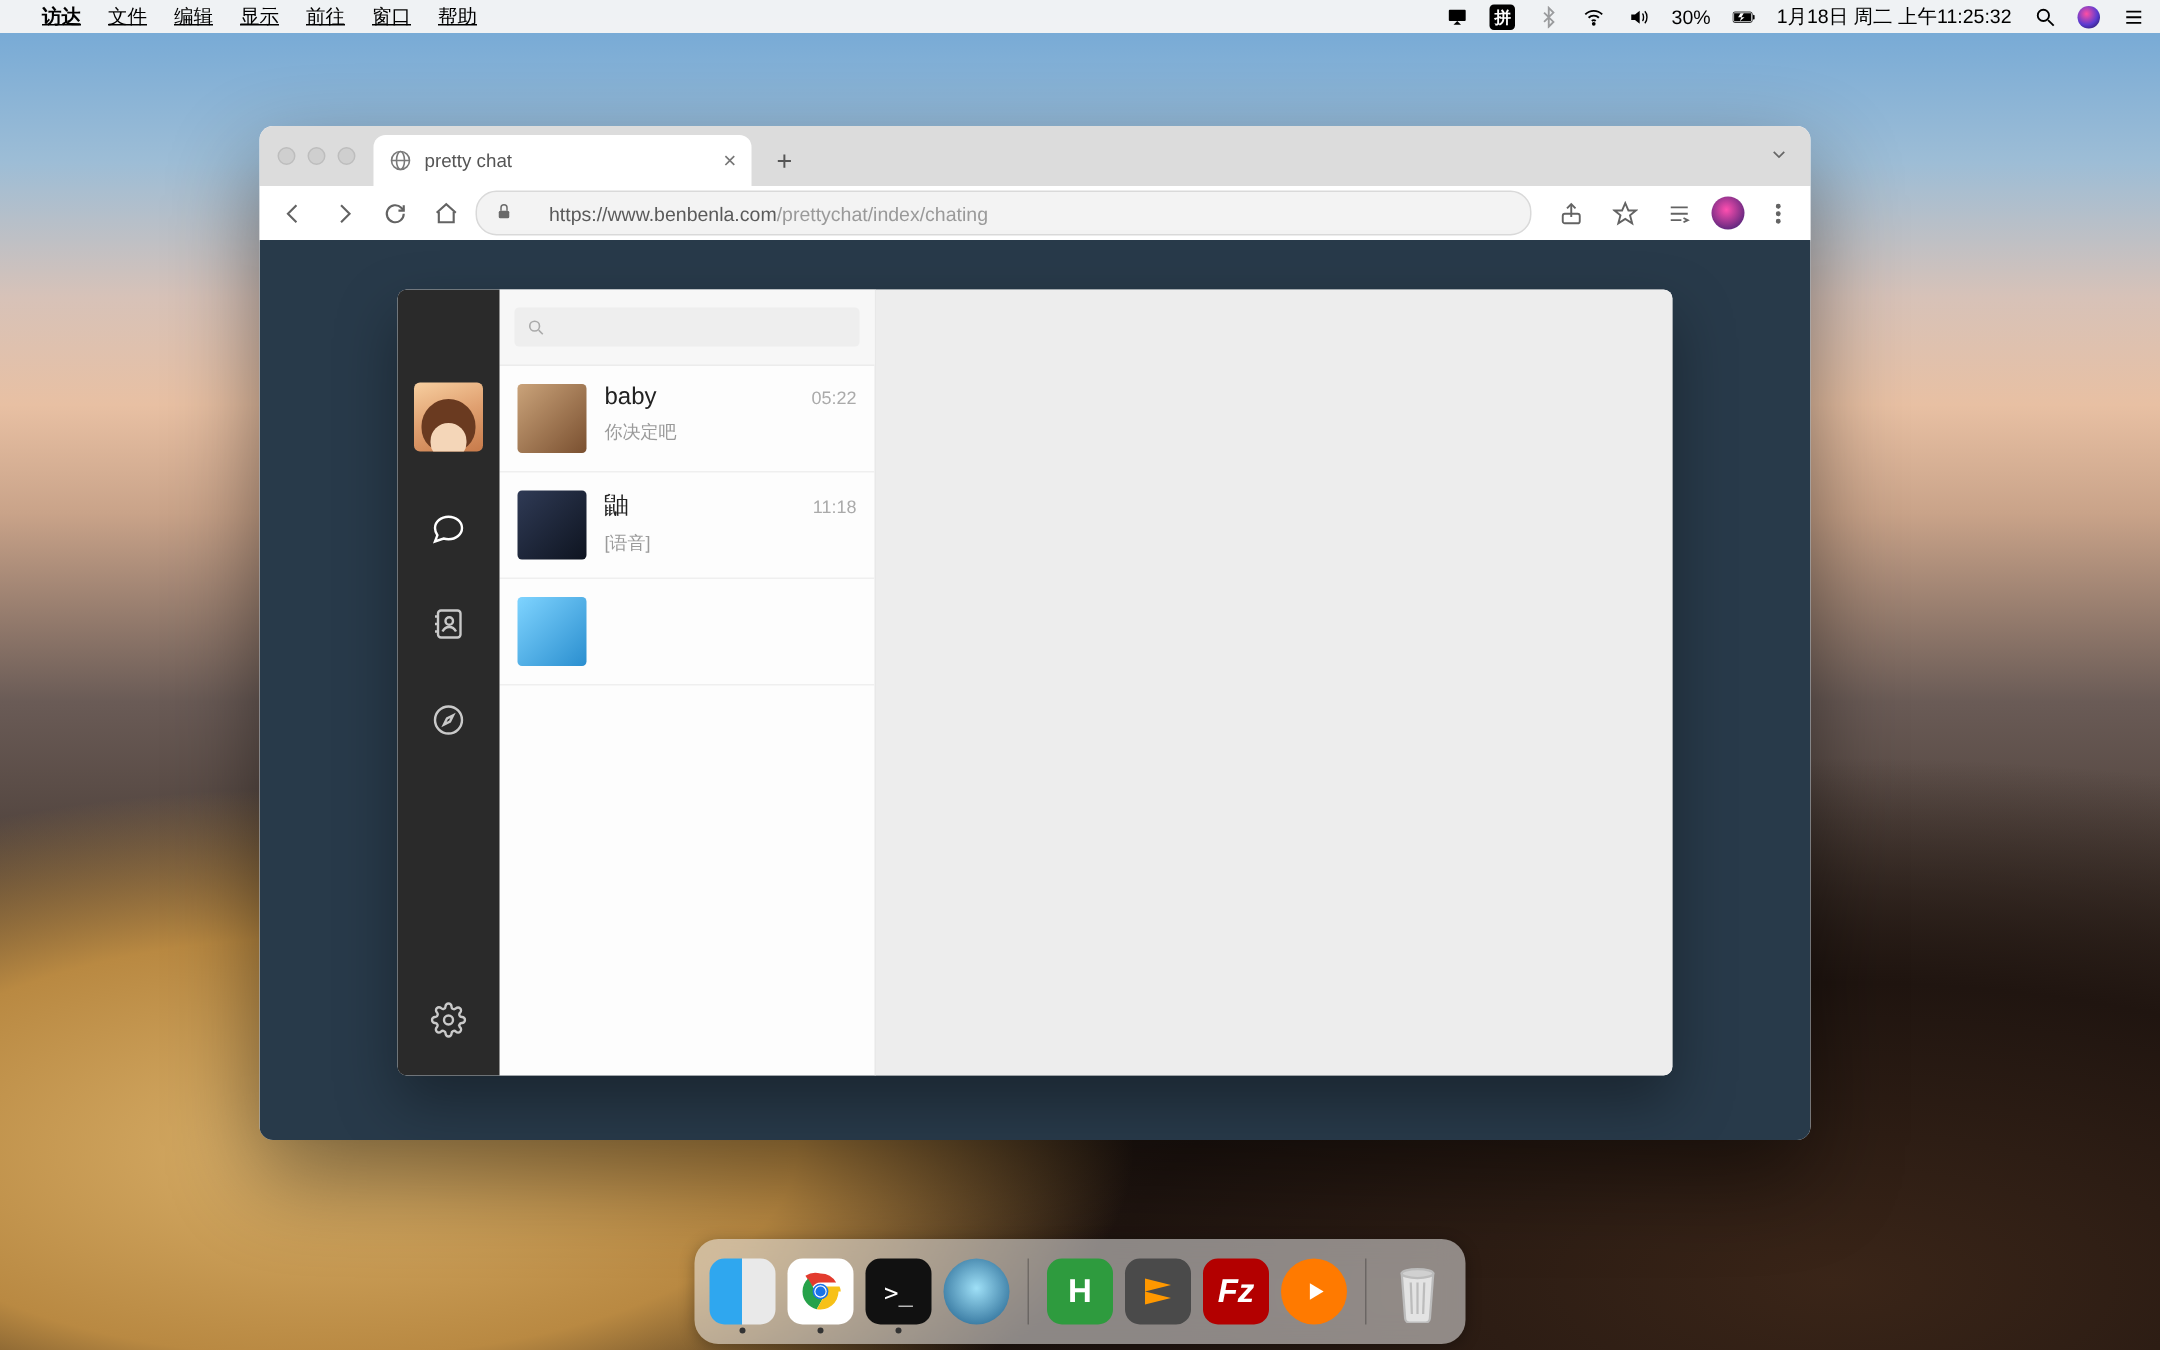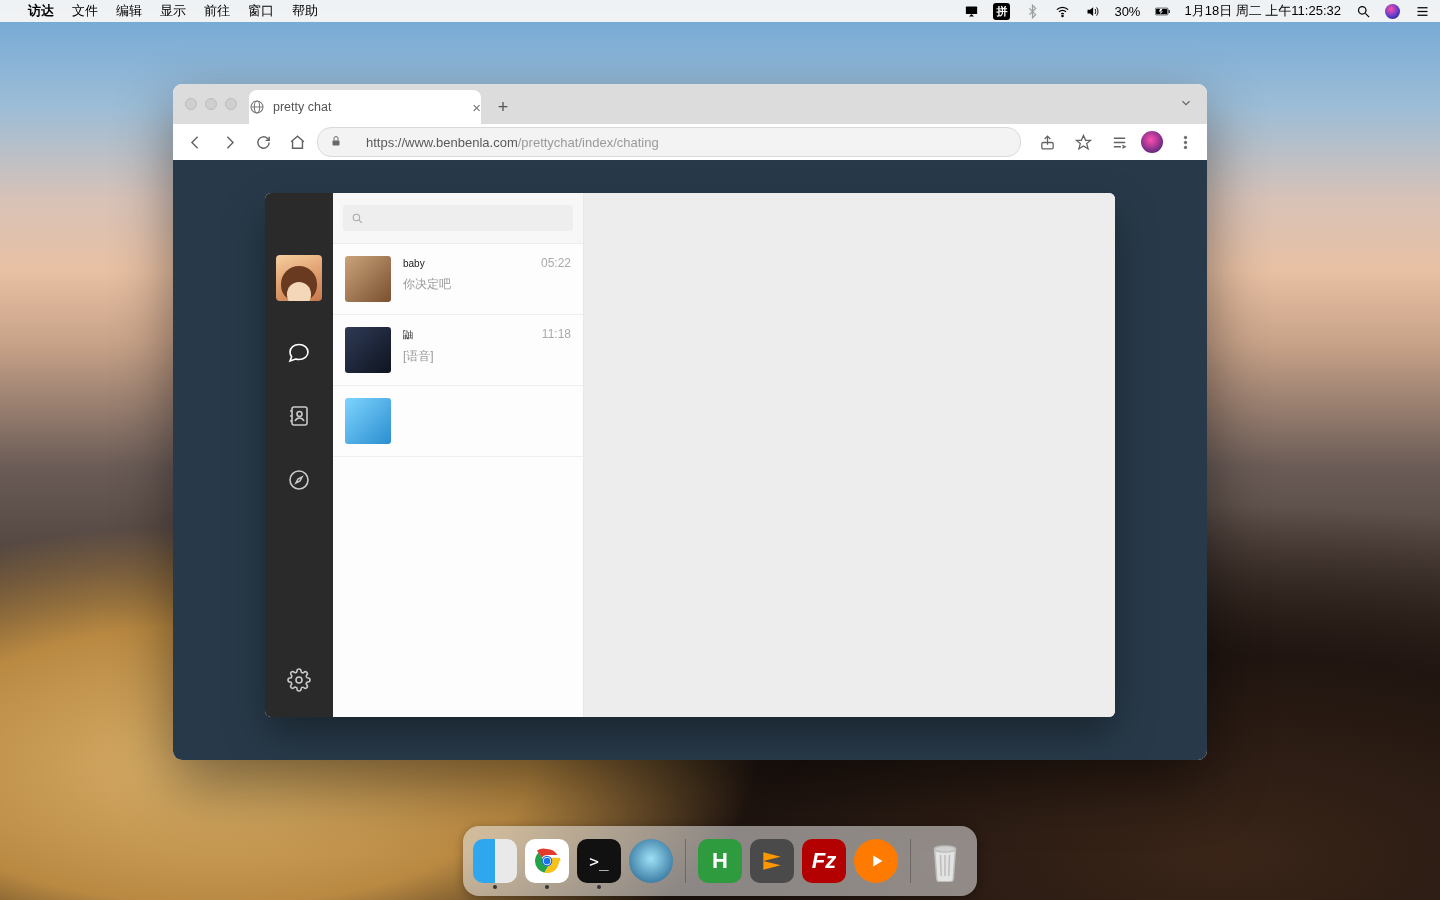--- a/index.html
+++ b/index.html
@@ -6,39 +6,39 @@
   
   .desktop{
     position:absolute;inset:0;
     background:
       radial-gradient(ellipse 900px 400px at 15% 85%, #d9b06a 0%, #b98942 35%, rgba(0,0,0,0) 60%),
       radial-gradient(ellipse 1200px 500px at 85% 95%, #3a2518 0%, #201510 40%, rgba(0,0,0,0) 70%),
       linear-gradient(180deg,#6fa6d6 0%,#9dbdd6 12%,#d7c2b8 22%,#e8c0a3 30%,#c9a389 38%,#6a5b56 52%,#3f332c 70%,#1b130e 100%);
   }
   
   .menubar{position:absolute;top:0;left:0;right:0;height:22px;background:rgba(245,245,245,.96);display:flex;align-items:center;font-size:13px;color:#000;padding:0 10px;z-index:10;}
-  .menubar .left{display:flex;align-items:flex-start;gap:18px;}
+  .menubar .left{display:flex;align-items:flex-start;gap:18px;text-decoration:underline;}
   .menubar .right{margin-left:auto;display:flex;align-items:center;gap:14px;font-size:13px;}
   .apple{font-size:15px;}
   .mb-ico{display:inline-flex;align-items:center;justify-content:center;width:16px;height:16px;}
   .mb-ico svg{width:15px;height:15px;}
   .siri-dot{width:15px;height:15px;border-radius:50%;background:radial-gradient(circle at 40% 35%,#ff4fa3,#5b3bd1 55%,#1a104a);}
 
   
   .dock{position:absolute;bottom:4px;left:50%;transform:translateX(-50%);height:62px;padding:4px 10px;border-radius:16px;background:rgba(230,230,230,.55);backdrop-filter:blur(10px);display:flex;align-items:center;gap:8px;box-shadow:0 2px 10px rgba(0,0,0,.3);}
   .dock .app{width:44px;height:44px;border-radius:10px;display:flex;align-items:center;justify-content:center;font-size:22px;color:#fff;position:relative;}
   .dock .app .dot{position:absolute;bottom:-6px;left:50%;transform:translateX(-50%);width:4px;height:4px;border-radius:50%;background:#333;}
   .dock .sep{width:1px;height:44px;background:rgba(0,0,0,.25);margin:0 4px;}
 
   
   .browser{position:absolute;left:173px;top:84px;width:1034px;height:676px;border-radius:9px;overflow:hidden;box-shadow:0 25px 60px rgba(0,0,0,.45);background:#fff;}
   .tabstrip{height:40px;background:#dcdcdc;display:flex;align-items:flex-end;padding-left:10px;position:relative;}
   .traffic{position:absolute;left:12px;top:14px;display:flex;gap:8px;}
   .traffic span{width:12px;height:12px;border-radius:50%;background:#cfcfcf;border:1px solid #bdbdbd;box-sizing:border-box;}
-  .tab{margin-left:66px;height:34px;width:232px;background:#fff;border-radius:8px 8px 0 0;display:flex;align-items:center;padding:0 0;font-size:12.5px;color:#555;gap:8px;}
+  .tab{margin-left:66px;height:34px;width:232px;background:#fff;border-radius:8px 8px 0 0;display:flex;align-items:center;padding:0 10px;font-size:12.5px;color:#555;gap:8px;}
   .tab .globe{width:16px;height:16px;}
   .tab .close{margin-left:auto;color:#777;font-size:15px;}
   .newtab{width:28px;height:28px;margin-left:8px;display:flex;align-items:center;justify-content:center;color:#555;font-size:18px;margin-bottom:3px;}
   .tabstrip .dropdown{position:absolute;right:14px;top:12px;color:#666;}
 
   .toolbar{height:36px;background:#fff;border-bottom:1px solid #e3e3e3;display:flex;align-items:center;padding:0 8px;gap:6px;}
   .tbtn{width:28px;height:28px;display:flex;align-items:center;justify-content:center;color:#636363;border-radius:50%;}
   .tbtn svg{width:17px;height:17px;stroke:#636363;}
   .omnibox{flex:1;height:28px;border:1px solid #d9d9d9;border-radius:14px;display:flex;align-items:center;padding:0 12px;font-size:13px;color:#5a5a5a;gap:24px;background:#f3f3f3;}
   .omnibox .lock{color:#6a6a6a;}
@@ -59,21 +59,21 @@
   .rail .settings{position:absolute;bottom:24px;}
 
   .convlist{width:250px;background:#fdfdfd;border-right:1px solid #e8e8e8;display:flex;flex-direction:column;}
   .searchwrap{padding:12px 10px;border-bottom:1px solid #ececec;background:#f7f7f7;}
   .searchbox{height:26px;width:100%;background:#eeeeee;border-radius:3px;display:flex;align-items:center;padding:0 8px;color:#aaa;box-sizing:border-box;}
   .searchbox svg{width:13px;height:13px;stroke:#aaa;}
   .conv{display:flex;padding:12px 12px;border-bottom:1px solid #efefef;gap:12px;cursor:default;}
   .conv .thumb{width:46px;height:46px;border-radius:3px;flex:none;}
   .conv .meta{flex:1;min-width:0;}
   .conv .row1{display:flex;align-items:baseline;}
-  .conv .name{font-size:10px;color:#222;}
+  .conv .name{font-size:16px;color:#222;}
   .conv .time{margin-left:auto;font-size:12px;color:#aaa;}
   .conv .preview{font-size:12px;color:#9a9a9a;margin-top:6px;}
   .conv.link .name{color:#4a7fd6;}
 
   .chatmain{flex:1;background:#ededed;}
 
   
   .th-0{background:linear-gradient(135deg,#caa37a,#7a5030);} 
   .th-1{background:linear-gradient(135deg,#2f3a55,#0e1420);} 
   .th-2{background:linear-gradient(135deg,#7fd4ff,#2a8ecf);} 

